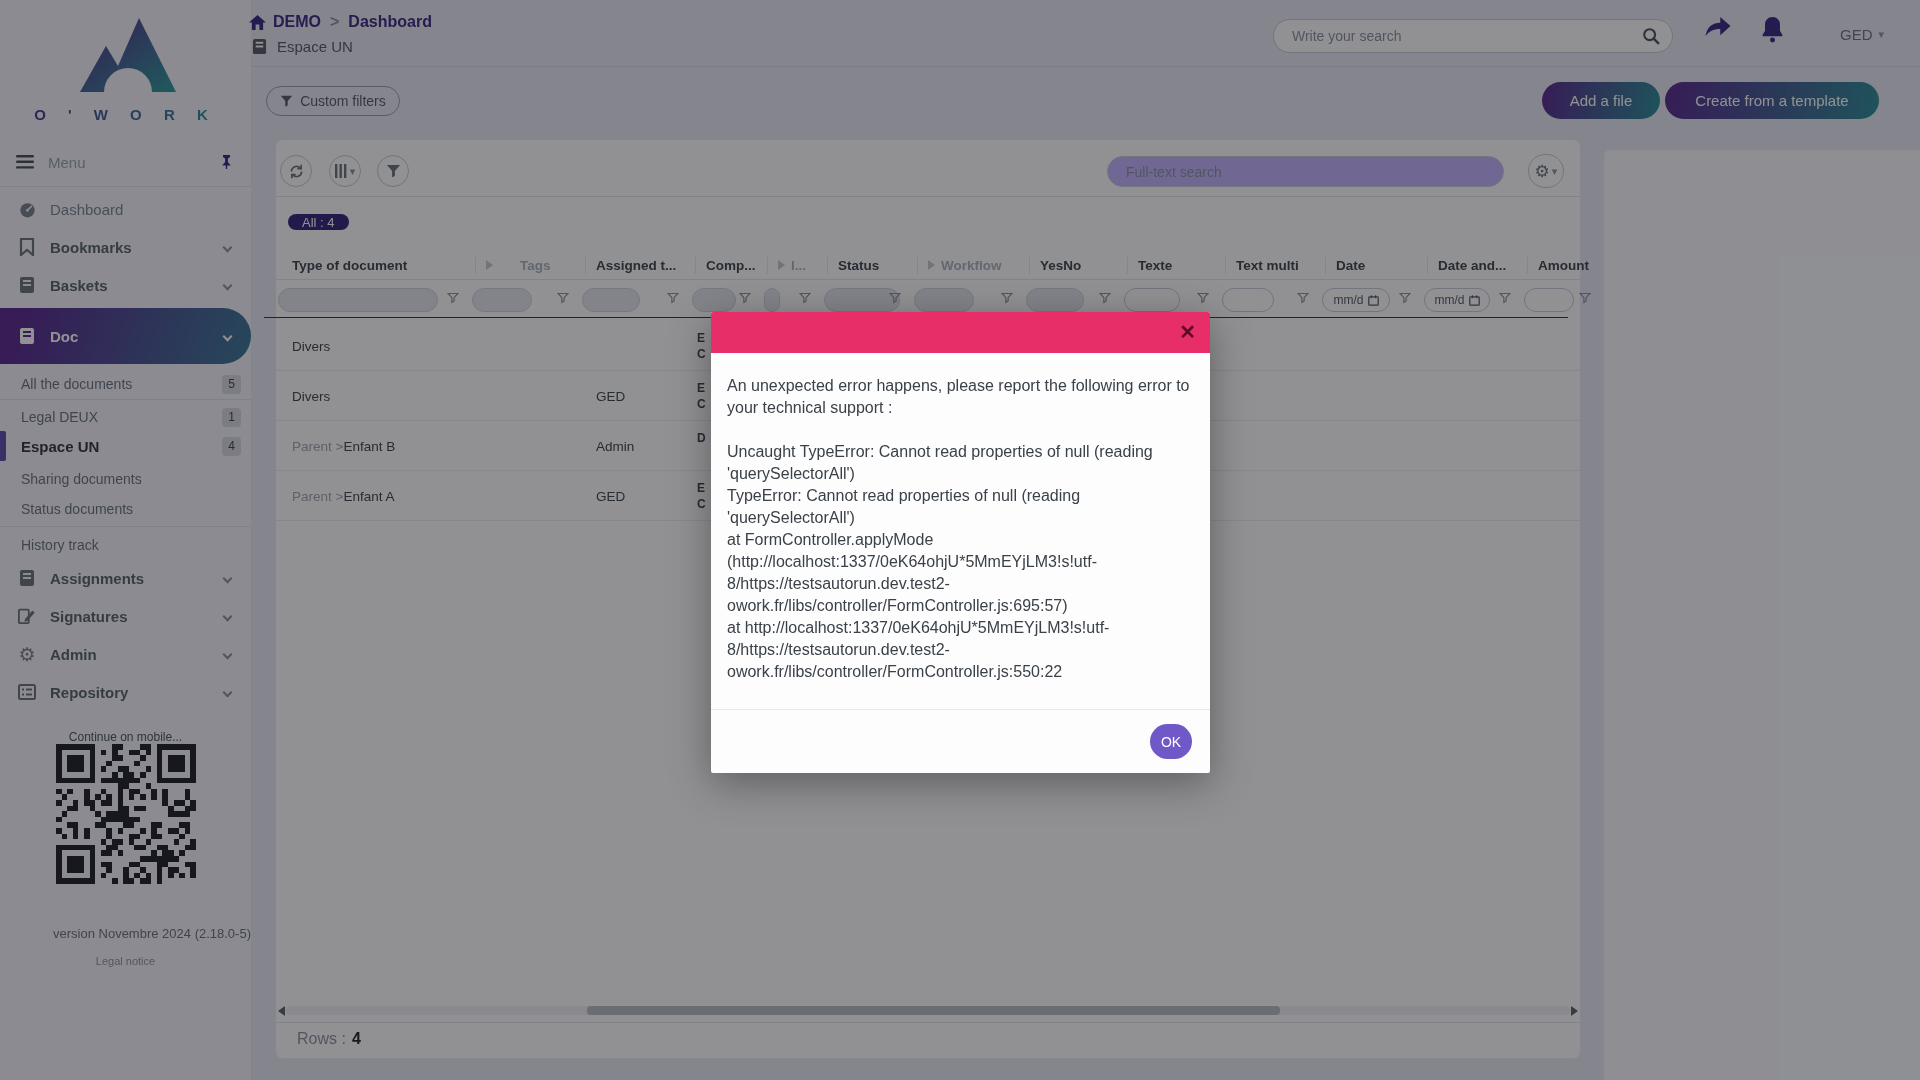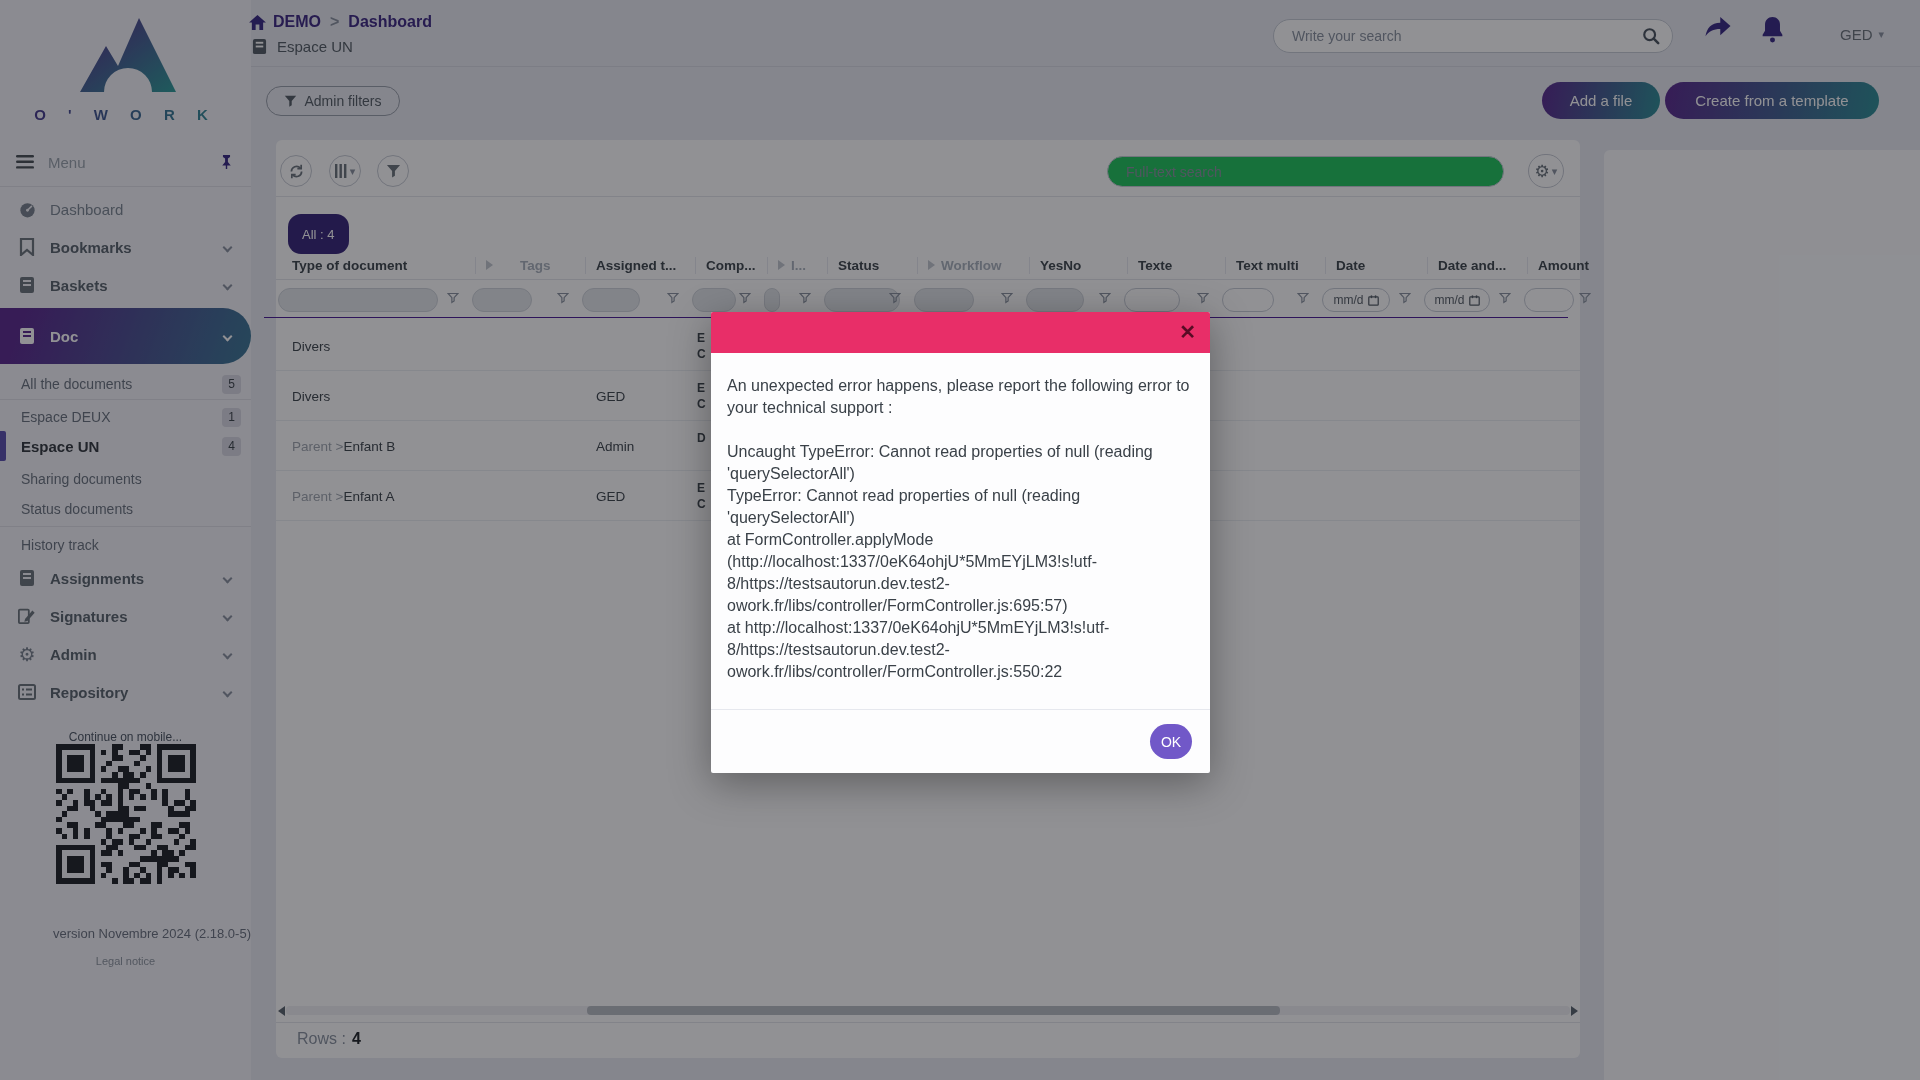--- a/index.html
+++ b/index.html
@@ -50,26 +50,26 @@
 
   
   .btn-outline { position:absolute; left:266px; top:86px; width:134px; height:30px; border:1px solid #9aa0ab; border-radius:16px;
     background:transparent; display:flex; align-items:center; justify-content:center; font-size:14px; color:#555e66; cursor:pointer; }
   .btn-grad { position:absolute; top:82px; height:37px; border:none; border-radius:19px; color:#fff; font-size:15px;
     background:linear-gradient(100deg,#5b2b8f,#2f8f96); display:flex; align-items:center; justify-content:center; cursor:pointer; font-family:"Liberation Sans",sans-serif; }
 
   
   .card { position:absolute; left:276px; top:140px; width:1304px; height:918px; background:#fff; border-radius:6px; overflow:hidden; }
   .tb-circle { position:absolute; top:155px; width:32px; height:32px; border:1px solid #c7cbd4; border-radius:50%; display:flex; align-items:center; justify-content:center; color:#6c757d; cursor:pointer; background:#fff; }
-  .ft-search { position:absolute; left:1107px; top:156px; width:397px; height:31px; border:1px solid #c7ccd6; border-radius:16px; background:#22c55e; display:flex; align-items:center; padding:0 14px 0 18px; }
+  .ft-search { position:absolute; left:1107px; top:156px; width:397px; height:31px; border:1px solid #c7ccd6; border-radius:16px; background:#c4b5fd; display:flex; align-items:center; padding:0 14px 0 18px; }
   .ft-search input { border:none; outline:none; flex:1; font-size:14px; color:#3f474e; background:transparent; font-family:"Liberation Sans",sans-serif; }
   .ft-search input::placeholder { color:#8a93a0; }
   .gear-btn { position:absolute; left:1528px; top:154px; width:36px; height:34px; border:1px solid #c7cbd4; border-radius:17px; display:flex; align-items:center; justify-content:center; color:#6c757d; cursor:pointer; background:#fff; }
   .card-divider { position:absolute; left:276px; top:196px; width:1304px; height:1px; background:#e3e5ec; }
-  .tab-all { position:absolute; left:288px; top:214px; height:40px; padding:4px 14px; background:#38277a; border-radius:13px; color:#fff; font-size:13px; display:flex; align-items:center; cursor:pointer; }
+  .tab-all { position:absolute; left:288px; top:214px; height:16px; padding:4px 14px; background:#38277a; border-radius:13px; color:#fff; font-size:13px; display:flex; align-items:center; cursor:pointer; }
 
   
   .thead { position:absolute; left:276px; top:251px; width:1304px; height:29px; border-bottom:1px solid #e3e5ec; }
   .col-h { position:absolute; top:0; height:28px; display:flex; align-items:center; font-size:13.5px; font-weight:bold; color:#3f474e; overflow:hidden; white-space:nowrap; }
   .col-h.muted { color:#aab2bd; }
   .tri-r { width:0; height:0; border-top:5px solid transparent; border-bottom:5px solid transparent; border-left:7px solid #c3c8d0; margin-right:6px; flex:none; }
   .col-sep { position:absolute; top:6px; width:1px; height:17px; background:#e8eaf0; }
   .frow { position:absolute; left:264px; top:281px; width:1304px; height:37px; border-bottom:1px solid #4c1d95; }
   .fpill { position:absolute; top:7px; height:24px; border-radius:12px; background:#e4e7ec; border:1px solid #cfd4da; cursor:text; }
   .fpill.outline { background:#fff; border:1px solid #c7ccd6; }
@@ -180,21 +180,21 @@
       <span class="nav-label">Doc</span>
       <span class="chev"></span>
     </div>
 
     <div id="doc-children">
         <div class="sub-item" style="top: 369px;">
           <span class="sub-label">All the documents</span>
           <span class="badge">5</span>
         </div>
         <div class="sub-item" style="top: 402px;">
-          <span class="sub-label">Espace DEUX</span>
+          <span class="sub-label">Legal DEUX</span>
           <span class="badge">1</span>
         </div>
         <div class="sub-item selected" style="top: 431px;">
           <span class="sel-bar"></span>
           <span class="sub-label">Espace UN</span>
           <span class="badge">4</span>
         </div>
         <div class="sub-item" style="top: 464px;">
           <span class="sub-label">Sharing documents</span>
         </div>
@@ -478,21 +478,21 @@
   </svg>
   <div class="ged">
     <span>GED</span>
     <span class="caret">▾</span>
   </div>
 
   <button class="btn-outline" style="font-family:'Liberation Sans',sans-serif">
     <svg width="13" height="13" viewBox="0 0 16 16" style="margin-right:7px">
         <path d="M1 1 h14 l-5.5 6.5 v5 l-3 2 v-7 Z" fill="#555e66"></path>
       </svg>
-    <span>Admin filters</span>
+    <span>Custom filters</span>
   </button>
   <button class="btn-grad" style="left:1542px;width:118px">
     <span>Add a file</span>
   </button>
   <button class="btn-grad" style="left:1665px;width:214px">
     <span>Create from a template</span>
   </button>
 
   <div class="card"></div>
 

